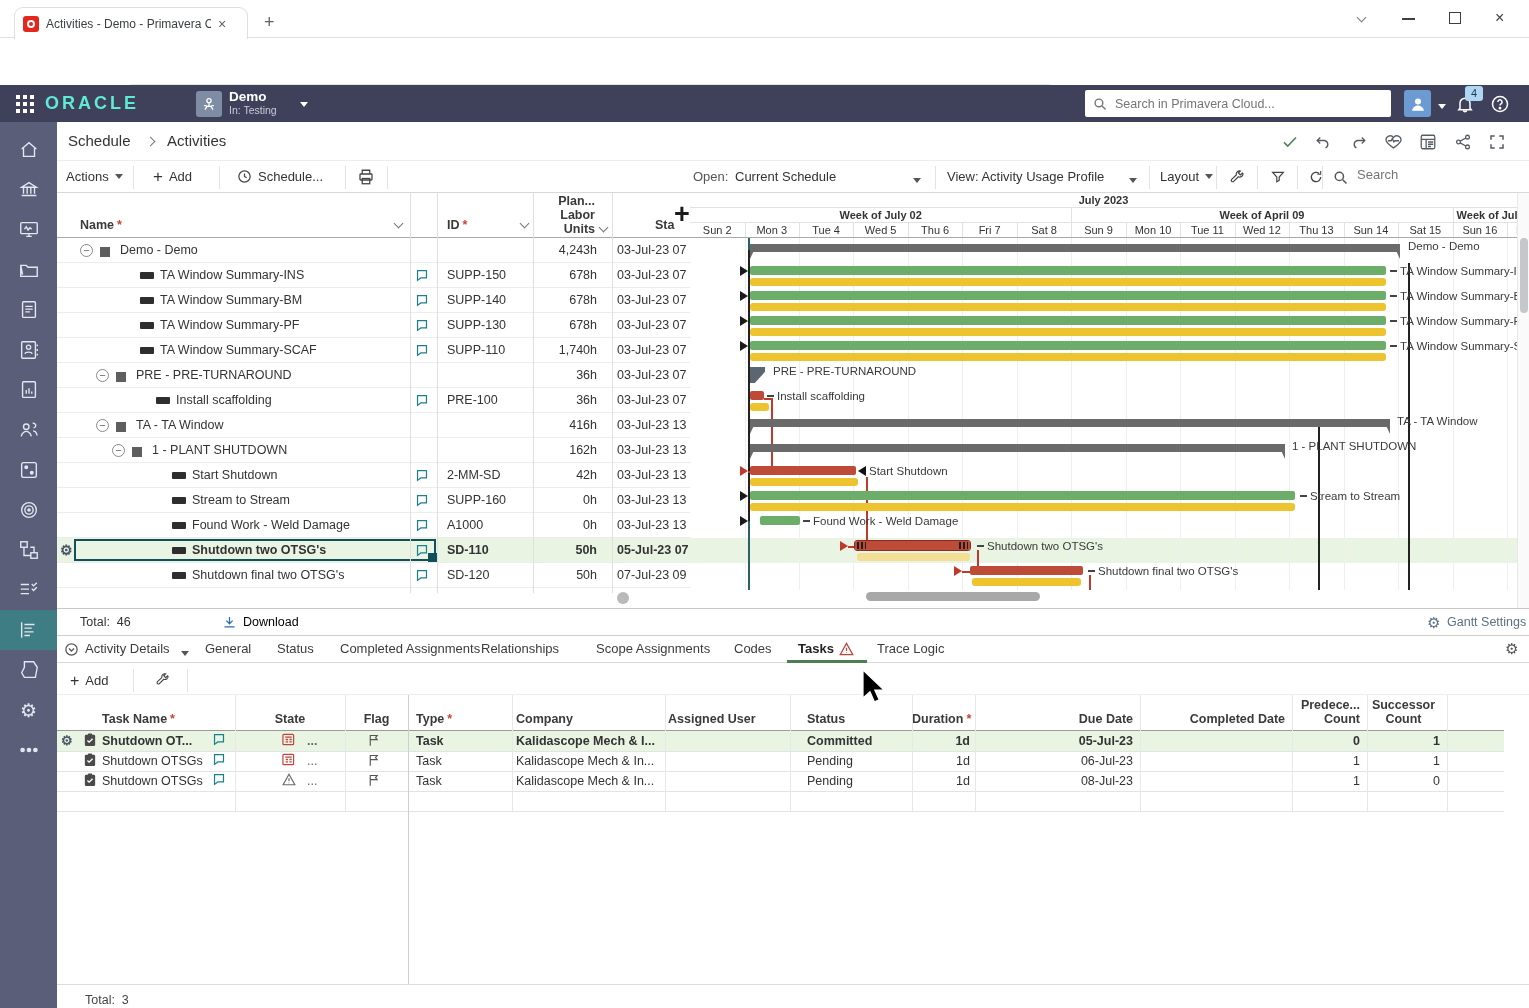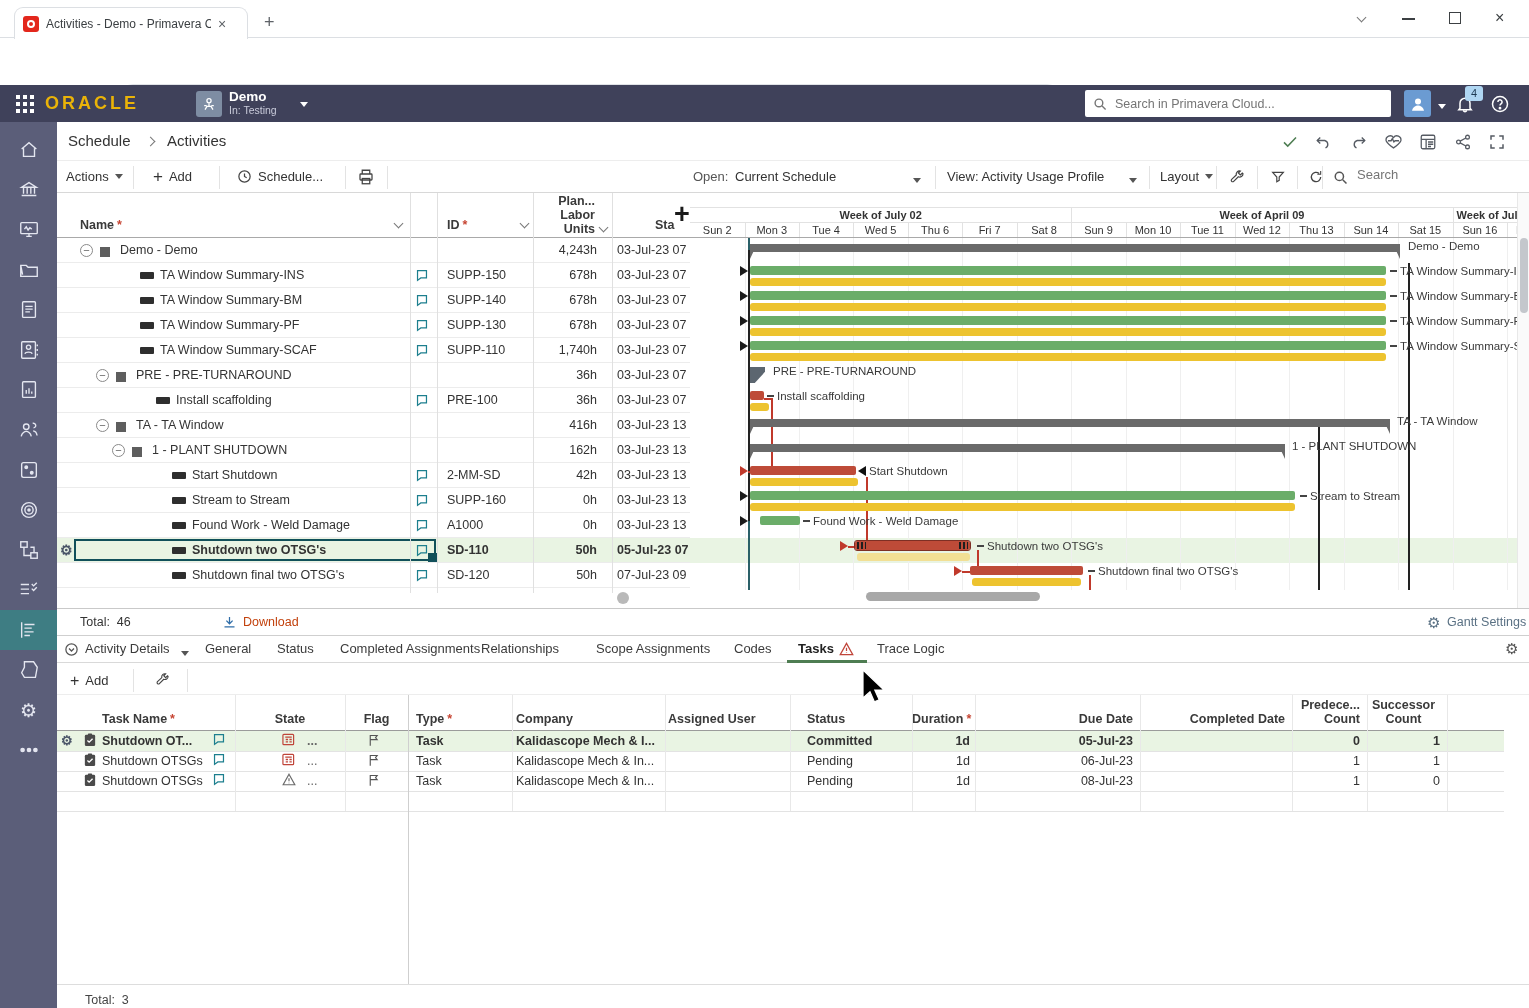--- a/index.html
+++ b/index.html
@@ -19,21 +19,21 @@
 #addressbar{left:0;top:38px;width:1529px;height:47px;background:#fff;display:flex;align-items:center}
 #omnibox{left:118px;top:46px;width:944px;height:30px;border:1px solid #E0E3E7;border-radius:15px;background:#fff;
   display:flex;align-items:center;padding:0 10px;gap:8px;font-size:13px;color:#202124}
 #omnibox .url{flex:1;overflow:hidden;white-space:nowrap;border:none;outline:none;font:inherit;color:#202124;background:transparent}
 .navic{width:18px;height:18px}
 .extic{width:17px;height:17px;display:flex;align-items:center;justify-content:center}
 
 #appbar{left:0;top:85px;width:1529px;height:37px;background:#3F415A;color:#fff}
 #appsearch{left:1085px;top:90px;width:306px;height:27px;background:#fff;border-radius:2px;display:flex;align-items:center;padding:0 8px;gap:6px}
 #appsearch input{border:none;outline:none;flex:1;font:inherit;font-size:12.5px;color:#333;background:transparent}
-.brand{font-weight:bold;font-size:18px;letter-spacing:3px;color:#eab308}
+.brand{font-weight:bold;font-size:18px;letter-spacing:3px;color:#5eead4}
 
 #sidebar{left:0;top:122px;width:57px;height:886px;background:#5B5E79}
 .sbitem{position:absolute;left:0;width:57px;height:40px;display:flex;align-items:center;justify-content:center}
 .sbitem.active{background:#3E7D83}
 
 #crumbrow{left:57px;top:122px;width:1472px;height:38px;background:#fff}
 #toolbar{left:57px;top:160px;width:1472px;height:33px;background:#fff;border-top:1px solid #EDEDED;border-bottom:1px solid #D8D8D8}
 .tsep{position:absolute;top:5px;height:23px;width:1px;background:#E3E3E3}
 .tbtn{position:absolute;top:0;height:31px;display:flex;align-items:center;gap:6px;font-size:13px;color:#333}
 .caret{width:0;height:0;border:4px solid transparent;border-top:5px solid #555;margin-top:4px}
@@ -569,20 +569,21 @@
     <div class="vline" style="left:476px;top:0;height:400px"></div>
     <div class="vline" style="left:555px;top:0;height:400px"></div>
     <div class="a" style="left:560px;top:399px;width:12px;height:12px;border-radius:50%;background:#B9B9B9"></div>
   </div>
 
   <div class="a" style="left:690px;top:193px;width:1px;height:415px;background:#C4C4C4"></div>
   <div class="a" style="left:697px;top:193px;width:1px;height:415px;background:#DDD"></div>
 
   <div class="a" id="gantt">
       <div class="gband" style="top:345px"></div>
+      <div class="ghead" style="left:0;top:1px;width:827px;text-align:center;font-weight:bold">July 2023</div>
       <div class="a" style="left:0;top:14px;width:827px;height:1px;background:#E2E2E2"></div>
       <div class="ghead" style="left:0px;top:16px;width:381.3px;text-align:center;font-weight:bold;overflow:hidden">Week of July 02</div>
       <div class="ghead" style="left:381.3px;top:16px;width:381.3px;text-align:center;font-weight:bold;overflow:hidden">Week of April 09</div>
       <div class="a" style="left:381.3px;top:15px;width:1px;height:14px;background:#E2E2E2"></div>
       <div class="ghead" style="left:762.6px;top:16px;width:117.39999999999998px;padding-left:4px;font-weight:bold;overflow:hidden">Week of July 16</div>
       <div class="a" style="left:762.6px;top:15px;width:1px;height:14px;background:#E2E2E2"></div>
       <div class="a" style="left:0;top:29px;width:827px;height:1px;background:#E2E2E2"></div>
       <div class="ghead" style="left:0.0px;top:31px;width:54.47px;text-align:center">Sun 2</div>
       <div class="ghead" style="left:54.5px;top:31px;width:54.47px;text-align:center">Mon 3</div>
       <div class="a" style="left:54.5px;top:30px;width:1px;height:14px;background:#E2E2E2"></div>
@@ -738,21 +739,21 @@
     </div>
   <div class="a" id="vscroll">
       <div id="vthumb" style="top:45px;height:75px"></div>
     </div>
 
   <div class="a" id="totalsrow">
     <span class="a" style="left:23px;top:6px"><span>Total:</span>&nbsp;&nbsp;<span>46</span></span>
     <svg class="a" style="left:165px;top:6px" width="15" height="15" viewBox="0 0 24 24" fill="none" stroke="#2F6DA8" stroke-width="2">
         <path d="M12 3v10M7 9l5 5 5-5M4 19h16"></path>
       </svg>
-    <span class="a" style="left:186px;top:6px;color:#c2410c">Download</span>
+    <span class="a" style="left:186px;top:6px;color:#000000">Download</span>
     <span class="a" style="left:1370px;top:5px;font-size:15px;color:#5A7184">⚙</span>
     <span class="a" style="left:1390px;top:6px;color:#5A7184">Gantt Settings</span>
   </div>
 
   <div class="a" id="details">
     <div class="a" style="left:0;top:0;width:1472px;height:27px;border-bottom:1px solid #D9D9D9"></div>
     <svg class="a" style="left:7px;top:6px" width="15" height="15" viewBox="0 0 24 24" fill="none" stroke="#555" stroke-width="2">
         <circle cx="12" cy="12" r="9"></circle>
         <path d="M8 10.5l4 4 4-4"></path>
       </svg>

